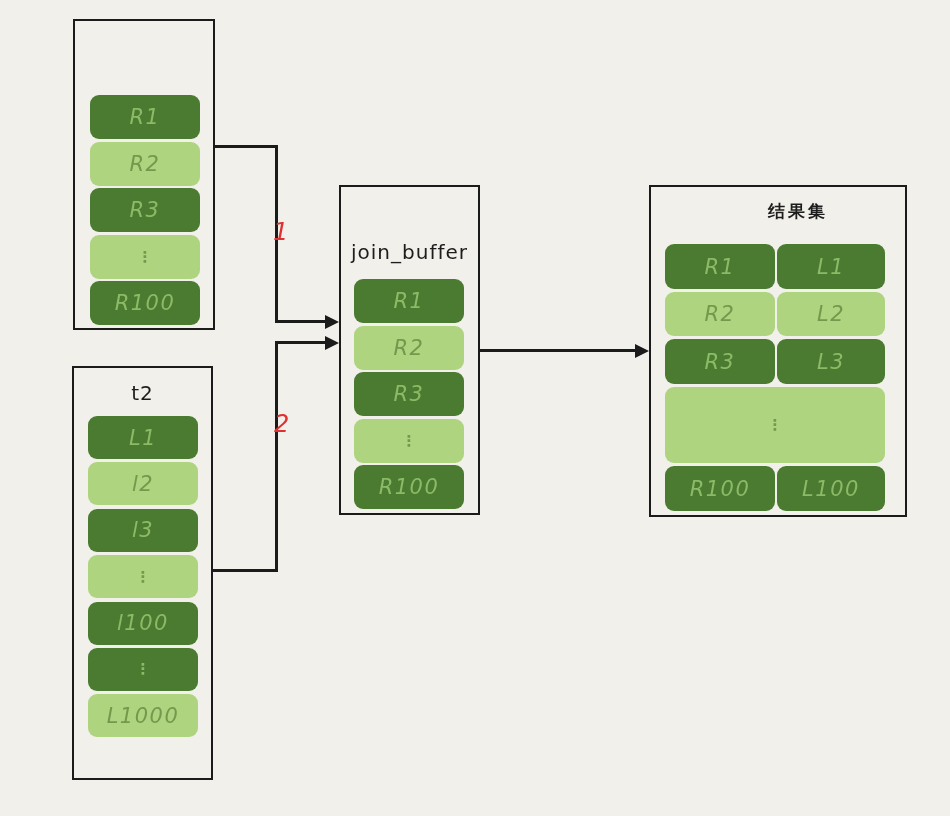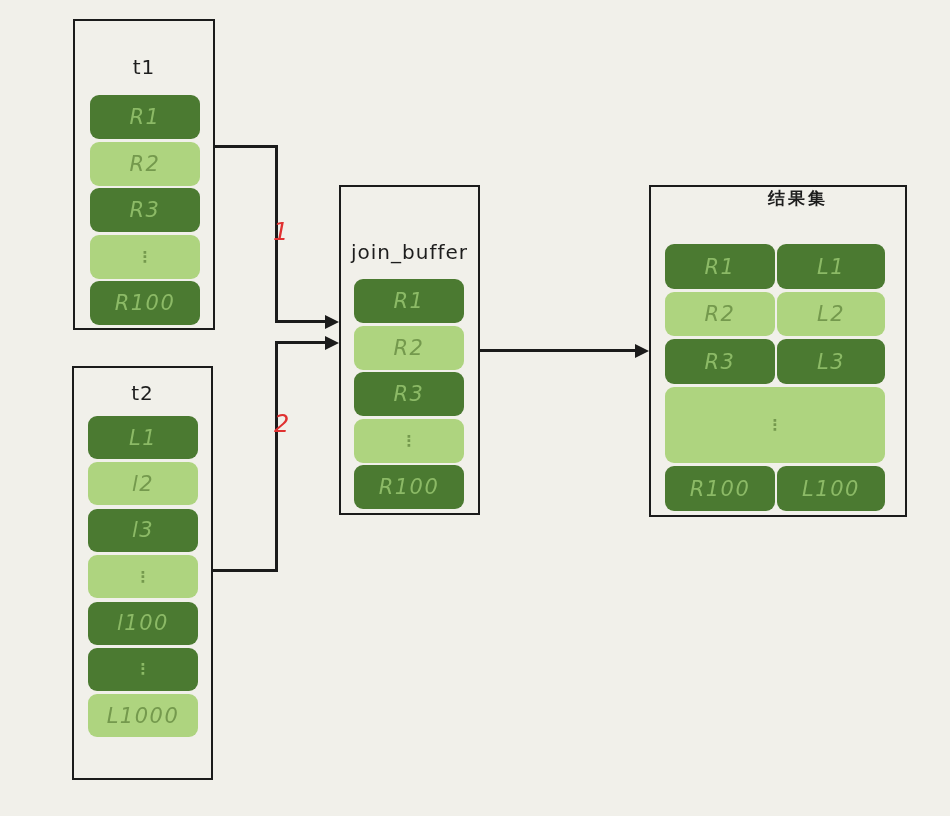--- a/index.html
+++ b/index.html
@@ -44,21 +44,20 @@
   .step-label{position:absolute;color:var(--red);font-style:italic;white-space:pre;}
   .step-num{font-size:24px;}
   .step-cond{font-size:23px;letter-spacing:1px;text-align:center;}
 </style>
 </head>
 <body>
 
 <div class="canvas">
 
   <div class="box" style="left:73px;top:19px;width:142px;height:311px;">
-    <div class="box-title" style="top:34px;">t1</div>
     <div class="rows t1-rows" style="left:15px;top:74px;">
         <div class="cell dark">R1</div>
         <div class="cell light">R2</div>
         <div class="cell dark">R3</div>
         <div class="cell light dots">⋮</div>
         <div class="cell dark">R100</div>
       </div>
   </div>
 
   <div class="box" style="left:72px;top:366px;width:141px;height:414px;">
@@ -79,21 +78,21 @@
     <div class="rows jb-rows" style="left:13px;top:92px;">
         <div class="cell dark">R1</div>
         <div class="cell light">R2</div>
         <div class="cell dark">R3</div>
         <div class="cell light dots">⋮</div>
         <div class="cell dark">R100</div>
       </div>
   </div>
 
   <div class="box" style="left:649px;top:185px;width:258px;height:332px;">
-    <div class="box-title cjk" style="top:0;margin-left:40px;">结果集</div>
+    <div class="box-title cjk" style="top:13px;margin-left:40px;">结果集</div>
     <div class="pair-rows" style="left:14px;top:57px;">
         <div class="pair-row">
           <div class="cell left dark">R1</div>
           <div class="cell right dark">L1</div>
         </div>
         <div class="pair-row mid">
           <div class="cell left light">R2</div>
           <div class="cell right light">L2</div>
         </div>
         <div class="pair-row">

